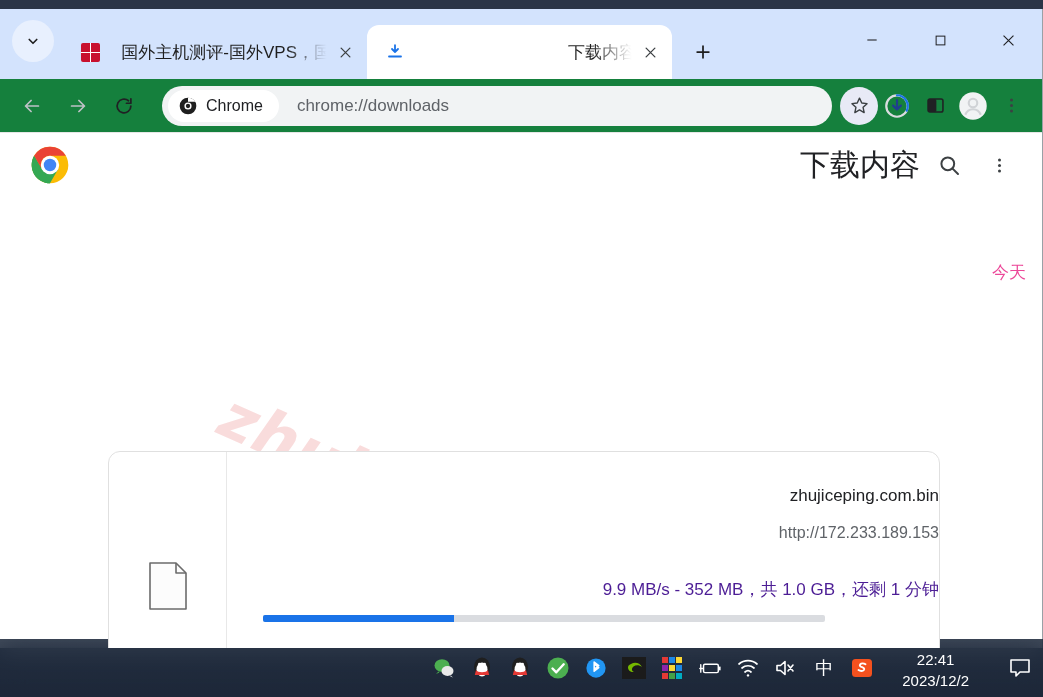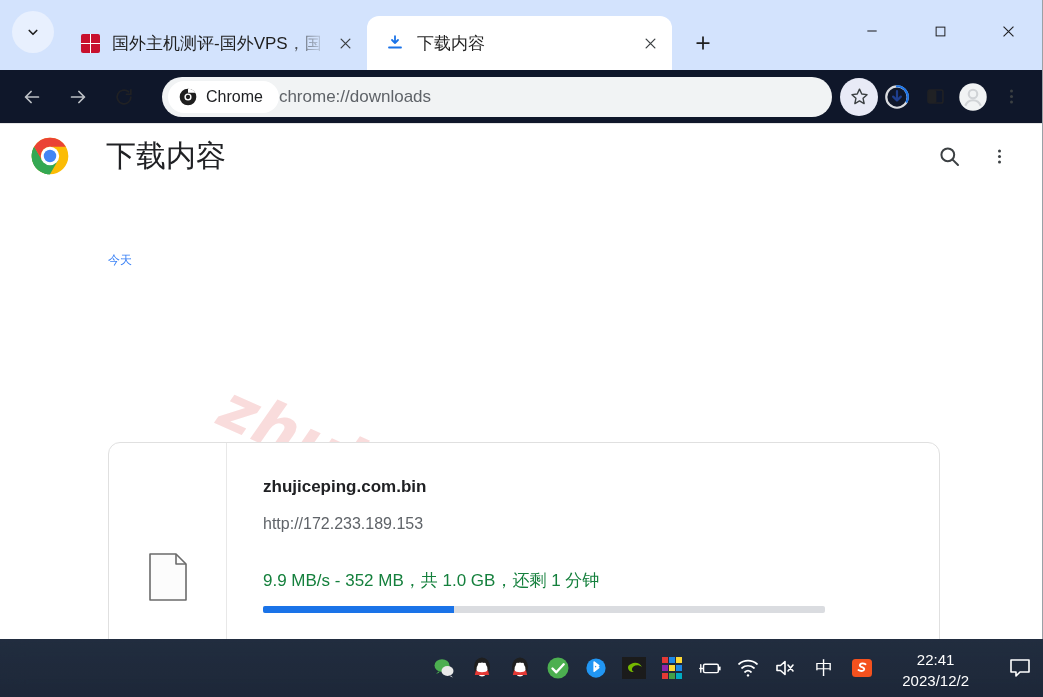--- a/index.html
+++ b/index.html
@@ -17,25 +17,26 @@
       radial-gradient(circle at 12% 80%, #222d3f 0%, rgba(34,45,63,0) 45%),
       radial-gradient(circle at 45% 95%, #3c4a60 0%, rgba(60,74,96,0) 55%),
       radial-gradient(circle at 78% 75%, #4a4446 0%, rgba(74,68,70,0) 50%),
       linear-gradient(160deg, #2b3purple 0%, #2a3purple 100%),
       linear-gradient(180deg, #2c3span 0%, #222c3c 100%);
     background-color: #2b3547;
   }
 
   
   .browser {
-    position: absolute; left: 0; top: 0;
+    position: absolute; left: 0; top: 9px;
     width: 1043px; height: 639px;
     background: #ffffff;
     border-right: 1px solid #9aa0a6;
     overflow: hidden;
+    text-align: right;
   }
 
   
   .tabstrip {
     height: 70px; background: #d3e3fd;
     display: flex; align-items: flex-end; position: relative;
   }
   .tab-list-btn {
     position: absolute; left: 12px; top: 11px;
     width: 42px; height: 42px; border-radius: 50%;
@@ -88,21 +89,21 @@
     display: flex; align-items: center;
   }
   .win-btn {
     width: 68px; height: 62px;
     display: flex; align-items: center; justify-content: center;
     cursor: pointer;
   }
 
   
   .toolbar {
-    height: 54px; background: #0f172a;
+    height: 54px; background: #15803d;
     display: flex; align-items: center; padding: 0 12px;
     border-bottom: 1px solid #e6e6e6;
   }
   .nav-btn {
     width: 40px; height: 40px; margin-right: 6px;
     display: flex; align-items: center; justify-content: center;
     border-radius: 50%; cursor: pointer;
   }
   .omnibox {
     flex: 1; height: 40px; margin: 0 8px 0 12px;
@@ -110,21 +111,21 @@
     display: flex; align-items: center; padding: 0 6px 0 6px;
     cursor: text;
   }
   .chrome-chip {
     height: 32px; border-radius: 16px; background: #ffffff;
     display: flex; align-items: center; gap: 8px;
     padding: 0 16px 0 10px; flex: 0 0 auto;
   }
   .chip-label { font-size: 16px; color: #202124; white-space: nowrap; }
   .omni-url {
-    font-size: 17px; color: #5f6368; 
+    font-size: 17px; color: #5f6368; margin-left: 18px;
     white-space: nowrap; overflow: hidden;
   }
   .tb-icon {
     width: 38px; height: 38px; flex: 0 0 38px;
     display: flex; align-items: center; justify-content: center;
     border-radius: 50%; cursor: pointer;
   }
   .star-bg { background: #e8eaf6; }
 
   
@@ -146,42 +147,42 @@
   .page-title {
     font-size: 30px; color: #202124; margin-left: 36px; flex: 1;
     font-weight: 400;
   }
   .hdr-icon {
     width: 42px; height: 42px; flex: 0 0 42px;
     display: flex; align-items: center; justify-content: center;
     border-radius: 50%; cursor: pointer; margin-left: 8px;
   }
   .date-group {
-    font-size: 12px; color: #3b82f6;
-    margin: 64px 9px 0 108px; position: relative; z-index: 2;
+    font-size: 17px; color: #ec4899;
+    margin: 64px 16px 0 108px; position: relative; z-index: 2;
   }
   .dl-card {
     position: absolute; left: 108px; top: 318px;
     width: 832px; height: 270px;
     background: #ffffff; border: 1px solid #e0e0e0;
     border-radius: 12px; display: flex; z-index: 2;
   }
   .dl-icon-col {
     width: 118px; flex: 0 0 118px;
     border-right: 1px solid #e8e8e8;
     display: flex; align-items: center; justify-content: center;
   }
   .file-glyph { width: 38px; height: 48px; }
   .dl-body { flex: 1; padding: 34px 0 0 36px; }
   .dl-name {
-    font-size: 17px; font-weight: 700; color: #202124;
+    font-size: 17px; font-weight: 400; color: #202124;
     margin-bottom: 18px;
   }
   .dl-url { font-size: 16px; color: #5f6368; margin-bottom: 36px; }
-  .dl-status { font-size: 17px; color: #15803d; margin-bottom: 14px; }
+  .dl-status { font-size: 17px; color: #4c1d95; margin-bottom: 14px; }
   .progress-track {
     width: 562px; height: 7px; background: #dadce0;
     border-radius: 2px; overflow: hidden; margin-bottom: 28px;
   }
   .progress-fill { height: 100%; background: #1a73e8; }
 
   
   .taskbar {
     position: absolute; left: 0; bottom: 0;
     width: 1043px; height: 58px;

